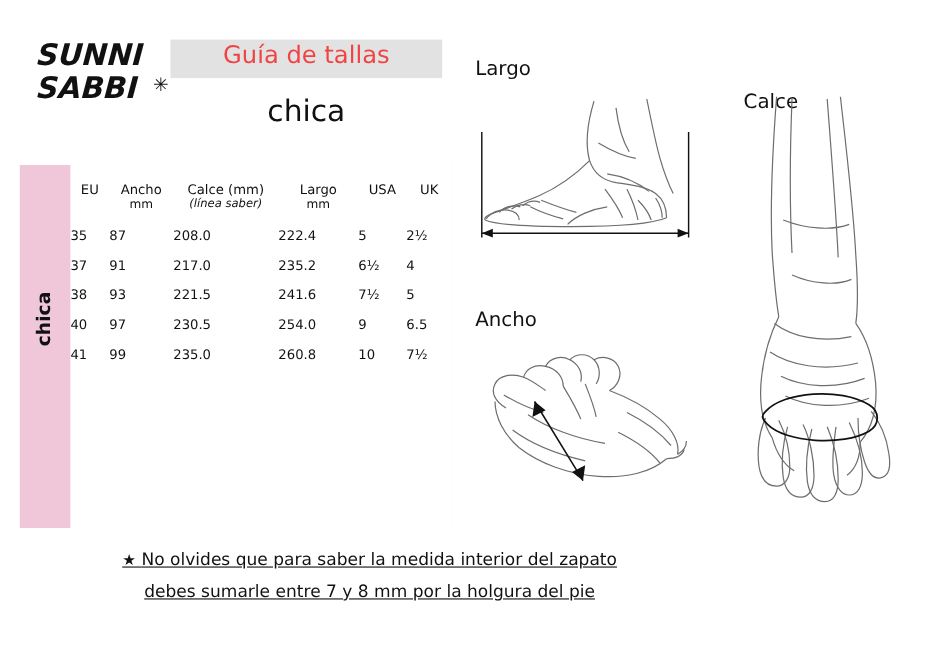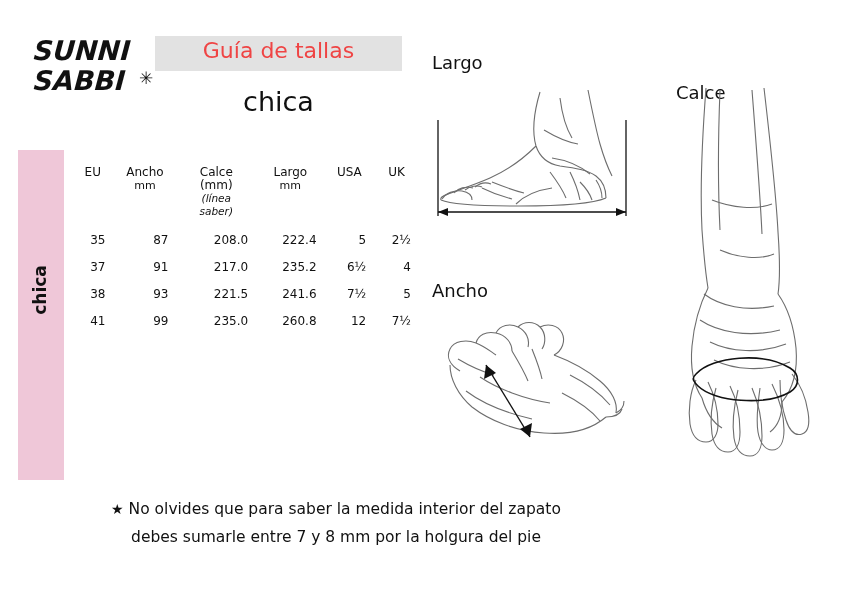--- a/index.html
+++ b/index.html
@@ -105,35 +105,35 @@
     left: 46px;
     top: 14px;
     width: 347px;
     border-collapse: collapse;
     font-size: 11.5px;
     color: #111;
   }
   table.sizes th {
     font-weight: normal;
     font-size: 12px;
-    padding: 2px 0 8px 16px;
+    padding: 2px 0 8px 0;
     vertical-align: top;
     line-height: 13px;
   }
   table.sizes th .sub {
     display: block;
     font-size: 11px;
   }
   table.sizes th .ital {
     display: block;
     font-size: 10.5px;
     font-style: italic;
   }
   table.sizes td {
-    text-align: right;
+    text-align: left;
     padding: 6.5px 0;
     font-size: 12px;
     margin-left: 32px;
   }
   .col-eu   { width: 34px; }
   .col-anc  { width: 56px; }
   .col-cal  { width: 92px; }
   .col-lar  { width: 70px; }
   .col-usa  { width: 42px; }
   .col-uk   { width: 40px; }
@@ -156,20 +156,21 @@
   
   .footer {
     position: absolute;
     left: 0;
     top: 495px;
     width: 672px;
     text-align: center;
     font-size: 15.5px;
     line-height: 28px;
     color: #111;
+    text-decoration: underline;
   }
   .footer .star { font-size: 14px; }
 </style>
 </head>
 <body>
 
 <div class="logo">
   <div class="logo-line">SUNNI</div>
   <div class="logo-line">SABBI</div>
   <div class="logo-star">✳</div>
@@ -228,25 +229,33 @@
       </tr>
       <tr>
         <td>38</td>
         <td>93</td>
         <td>221.5</td>
         <td>241.6</td>
         <td>7½</td>
         <td>5</td>
       </tr>
       <tr>
+        <td>40</td>
+        <td>97</td>
+        <td>230.5</td>
+        <td>254.0</td>
+        <td>9</td>
+        <td>6.5</td>
+      </tr>
+      <tr>
         <td>41</td>
         <td>99</td>
         <td>235.0</td>
         <td>260.8</td>
-        <td>12</td>
+        <td>10</td>
         <td>7½</td>
       </tr>
     </tbody>
   </table>
 </div>
 
 <div class="lbl lbl-largo">Largo</div>
 <div class="lbl lbl-calce">Calce</div>
 <div class="lbl lbl-ancho">Ancho</div>
 

